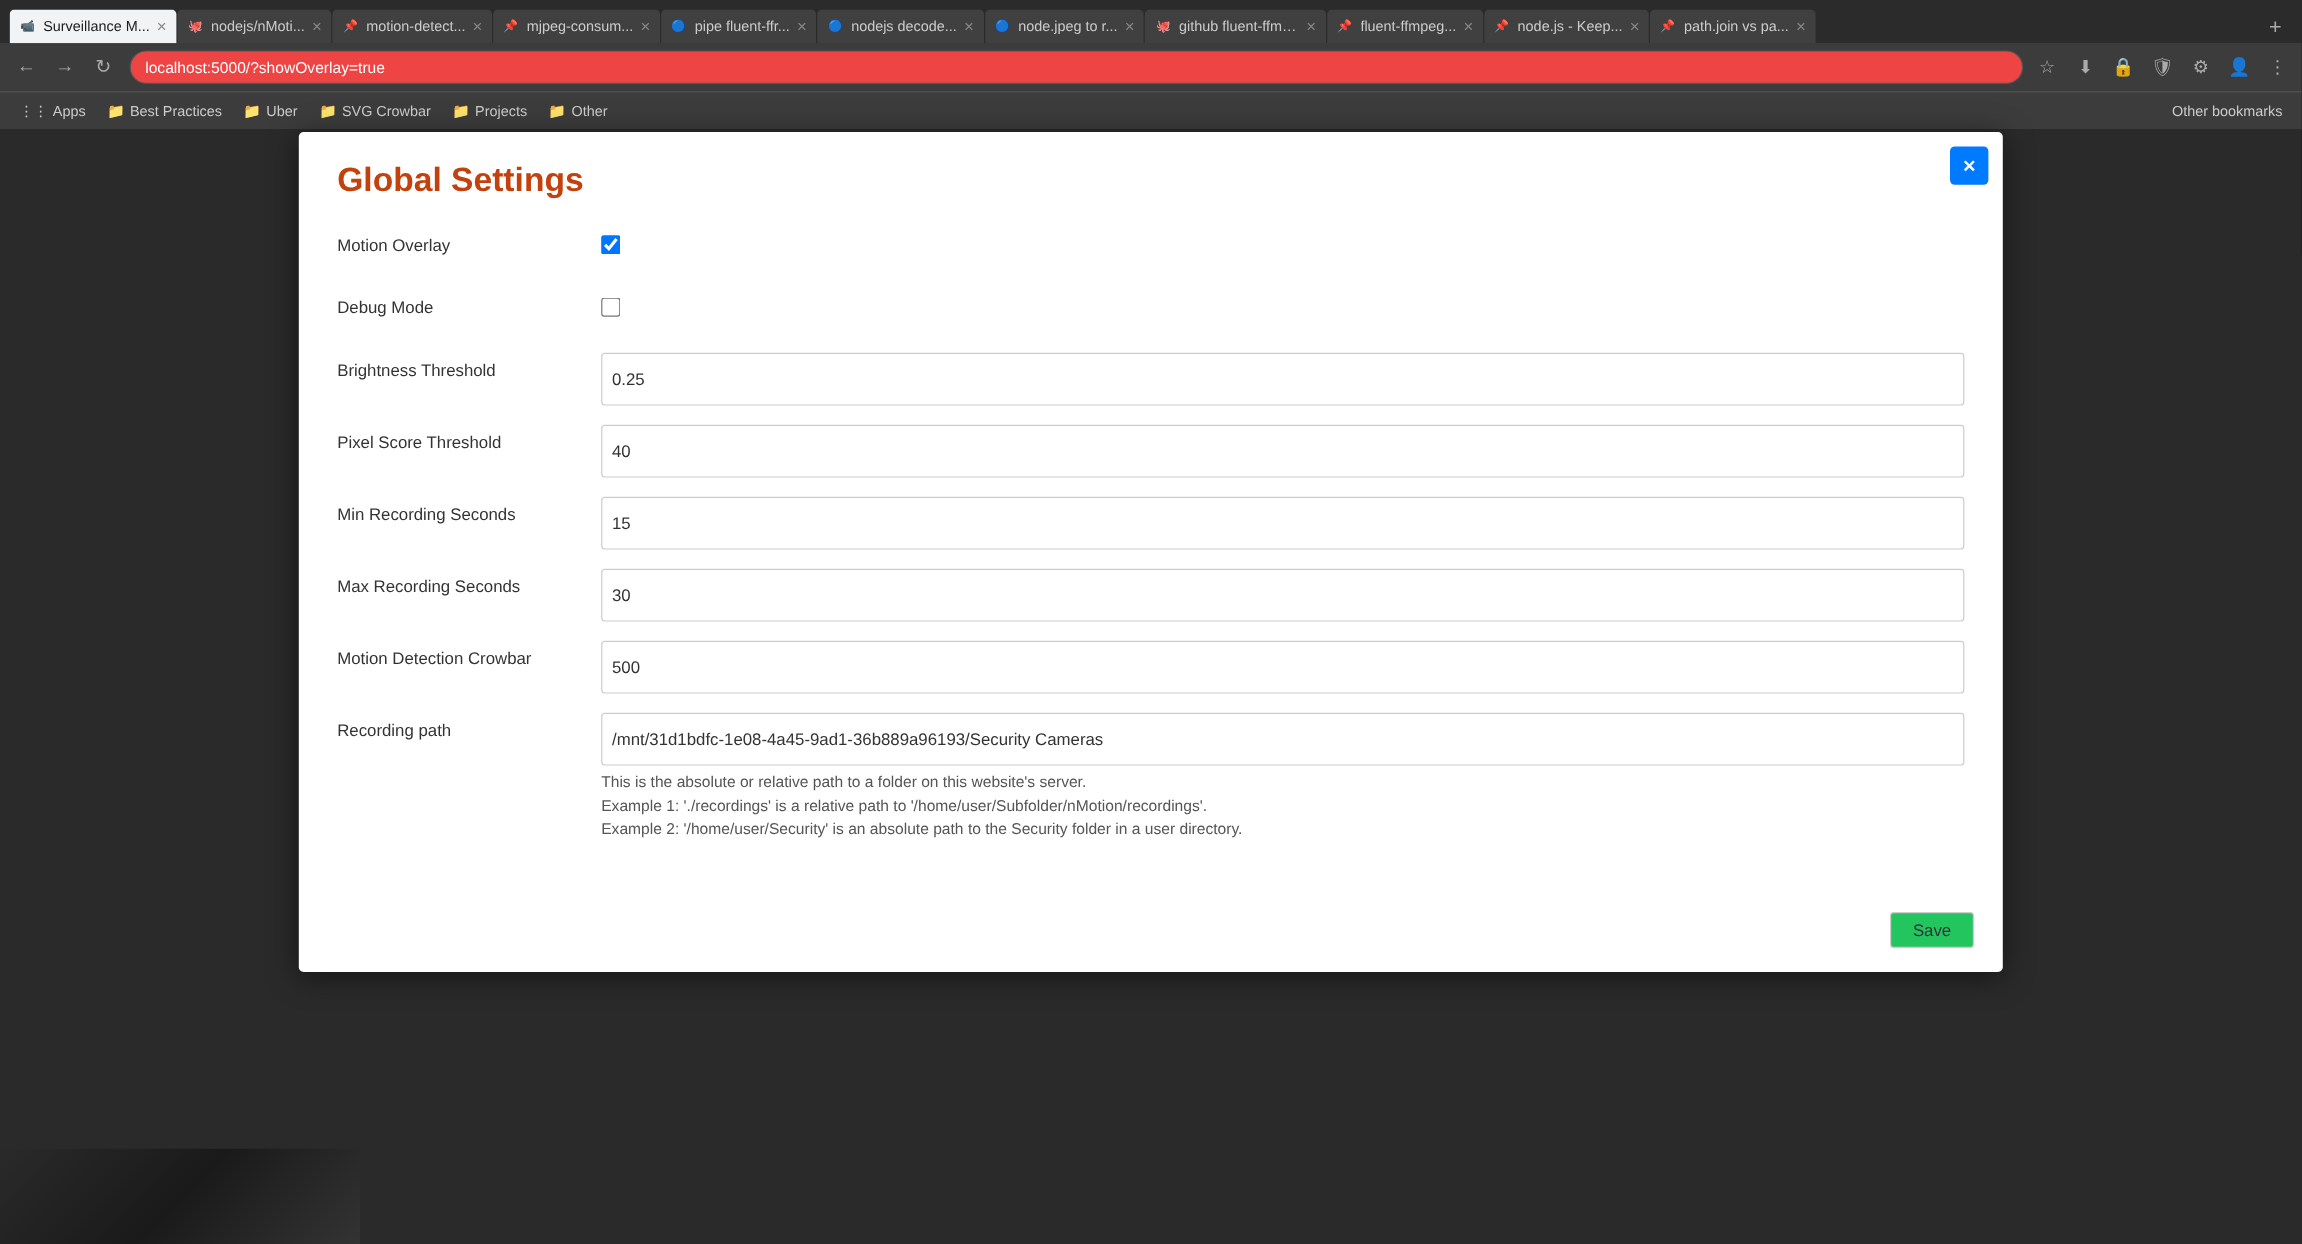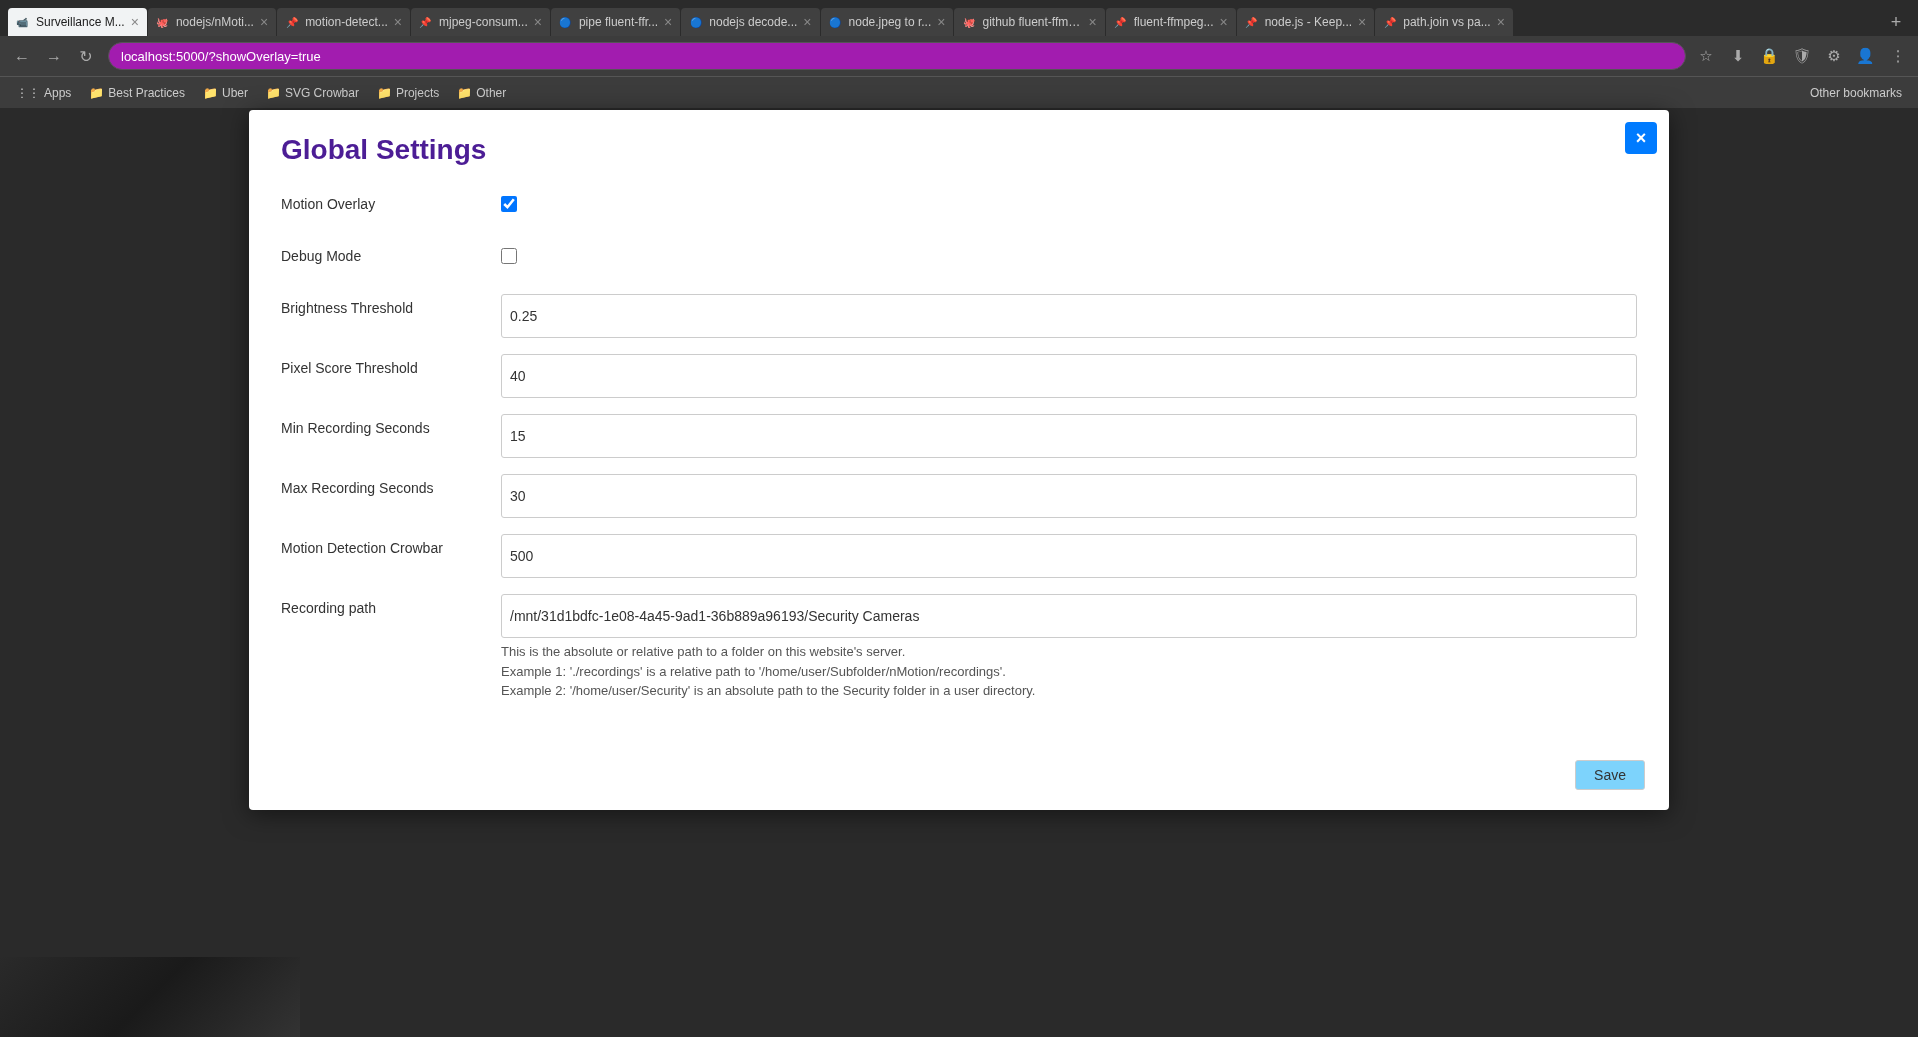--- a/index.html
+++ b/index.html
@@ -105,21 +105,21 @@
       justify-content: center;
       color: #aaa;
       font-size: 16px;
       cursor: pointer;
       border-radius: 50%;
     }
 
     .address-bar {
       flex: 1;
       height: 28px;
-      background: #a21caf;
+      background: #ef4444;
       border: 1px solid #555;
       border-radius: 14px;
       color: #fff;
       font-size: 13px;
       padding: 0 12px;
       display: flex;
       align-items: center;
     }
 
     .toolbar-icons {
@@ -201,21 +201,21 @@
       width: 1420px;
       min-height: 700px;
       position: relative;
       margin-top: 2px;
       padding: 24px 32px 80px 32px;
     }
 
     .modal-title {
       font-size: 28px;
       font-weight: bold;
-      color: #4c1d95;
+      color: #c2410c;
       margin-bottom: 24px;
     }
 
     .modal-close {
       position: absolute;
       top: 12px;
       right: 12px;
       width: 32px;
       height: 32px;
       background: #007bff;
@@ -276,21 +276,21 @@
     }
 
     
     .modal-footer {
       position: absolute;
       bottom: 20px;
       right: 24px;
     }
 
     .save-btn {
-      background: #7dd3fc;
+      background: #22c55e;
       border: 1px solid #ccc;
       border-radius: 3px;
       padding: 6px 18px;
       font-size: 14px;
       color: #333;
       cursor: pointer;
     }
 
     
     .bottom-strip {

